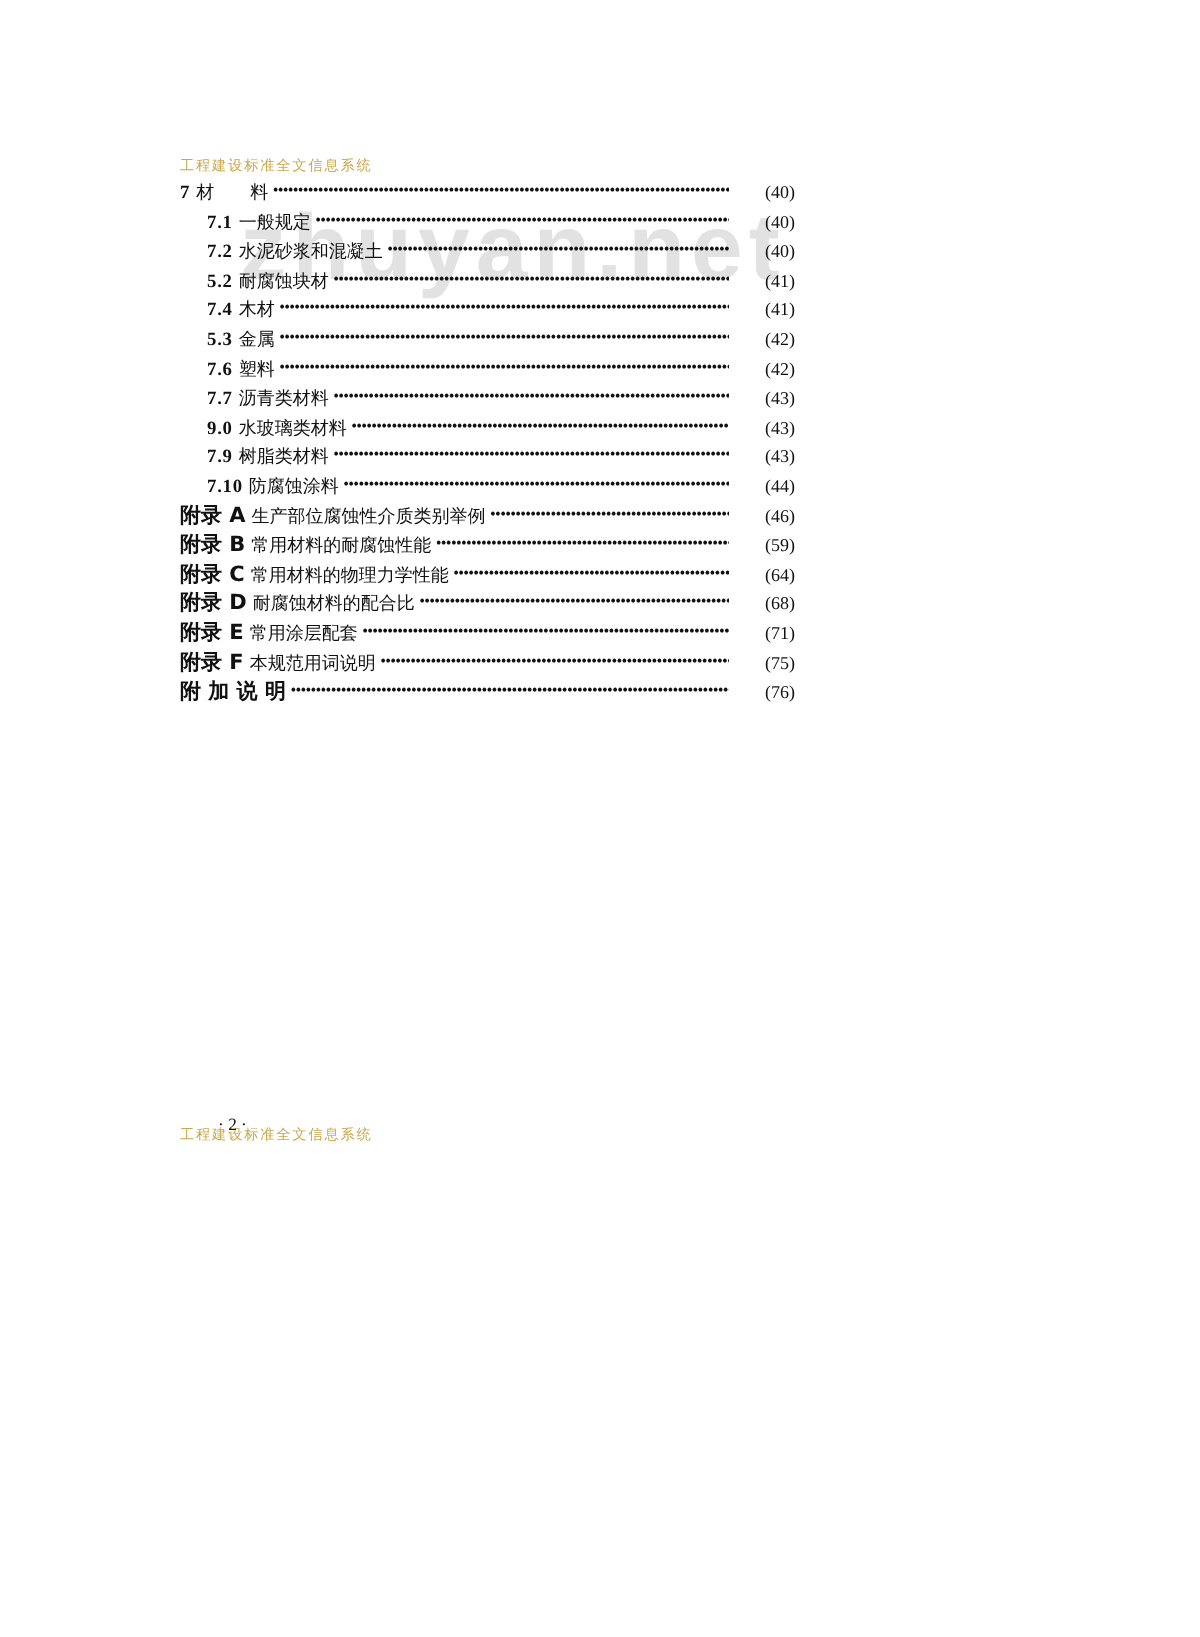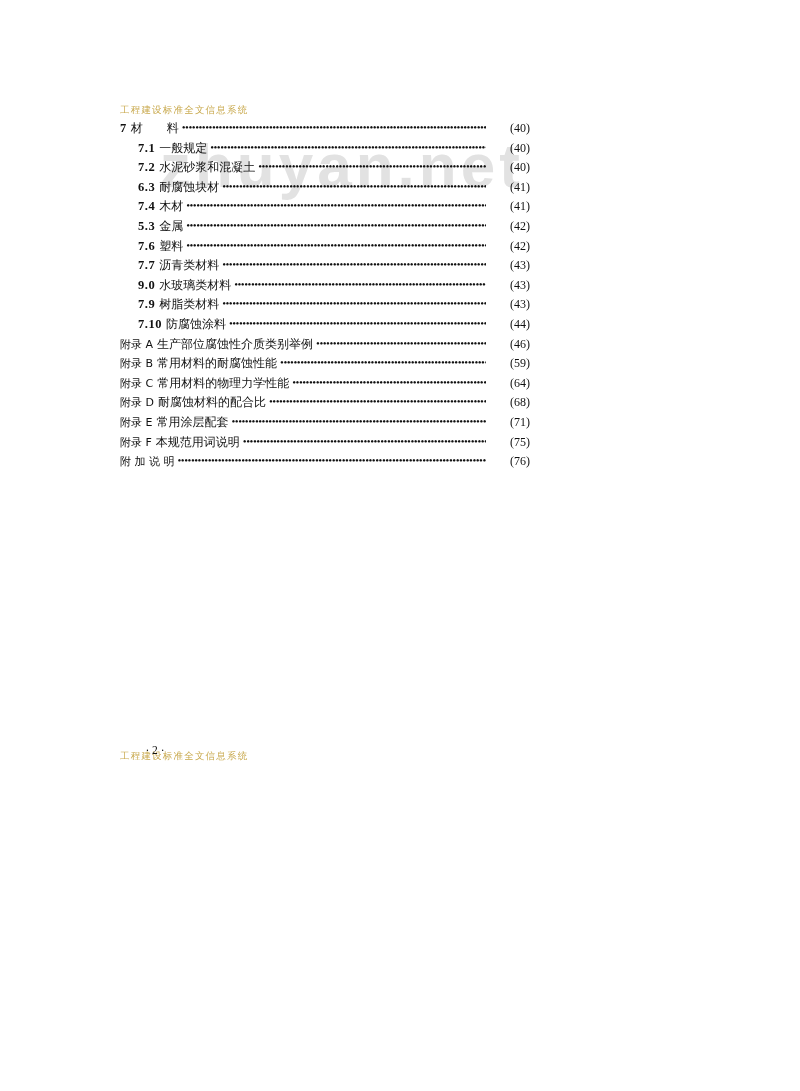--- a/index.html
+++ b/index.html
@@ -124,22 +124,22 @@
   }
 
   
   .lvl-0 { padding-left: 0px; }
   .lvl-1 { padding-left: 18px; }
   .lvl-app { padding-left: 0px; }
 
   .appx-label {
     flex: 0 0 auto;
     font-family: "DejaVu Sans", "Liberation Sans", sans-serif;
-    font-size: 11px;
-    font-weight: normal;
+    font-size: 14px;
+    font-weight: bold;
     color: #111;
   }
 
   .page-number-bottom {
     position: absolute;
     left: 0;
     top: 744px;
     width: 310px;
     text-align: center;
     font-family: "Liberation Serif", serif;
@@ -170,21 +170,21 @@
         <span class="leader"></span>
         <span class="page-no">(40)</span>
       </div>
       <div class="toc-row lvl-1">
         <span class="num">7.2</span>
         <span class="title">水泥砂浆和混凝土</span>
         <span class="leader"></span>
         <span class="page-no">(40)</span>
       </div>
       <div class="toc-row lvl-1">
-        <span class="num">6.3</span>
+        <span class="num">5.2</span>
         <span class="title">耐腐蚀块材</span>
         <span class="leader"></span>
         <span class="page-no">(41)</span>
       </div>
       <div class="toc-row lvl-1">
         <span class="num">7.4</span>
         <span class="title">木材</span>
         <span class="leader"></span>
         <span class="page-no">(41)</span>
       </div>

